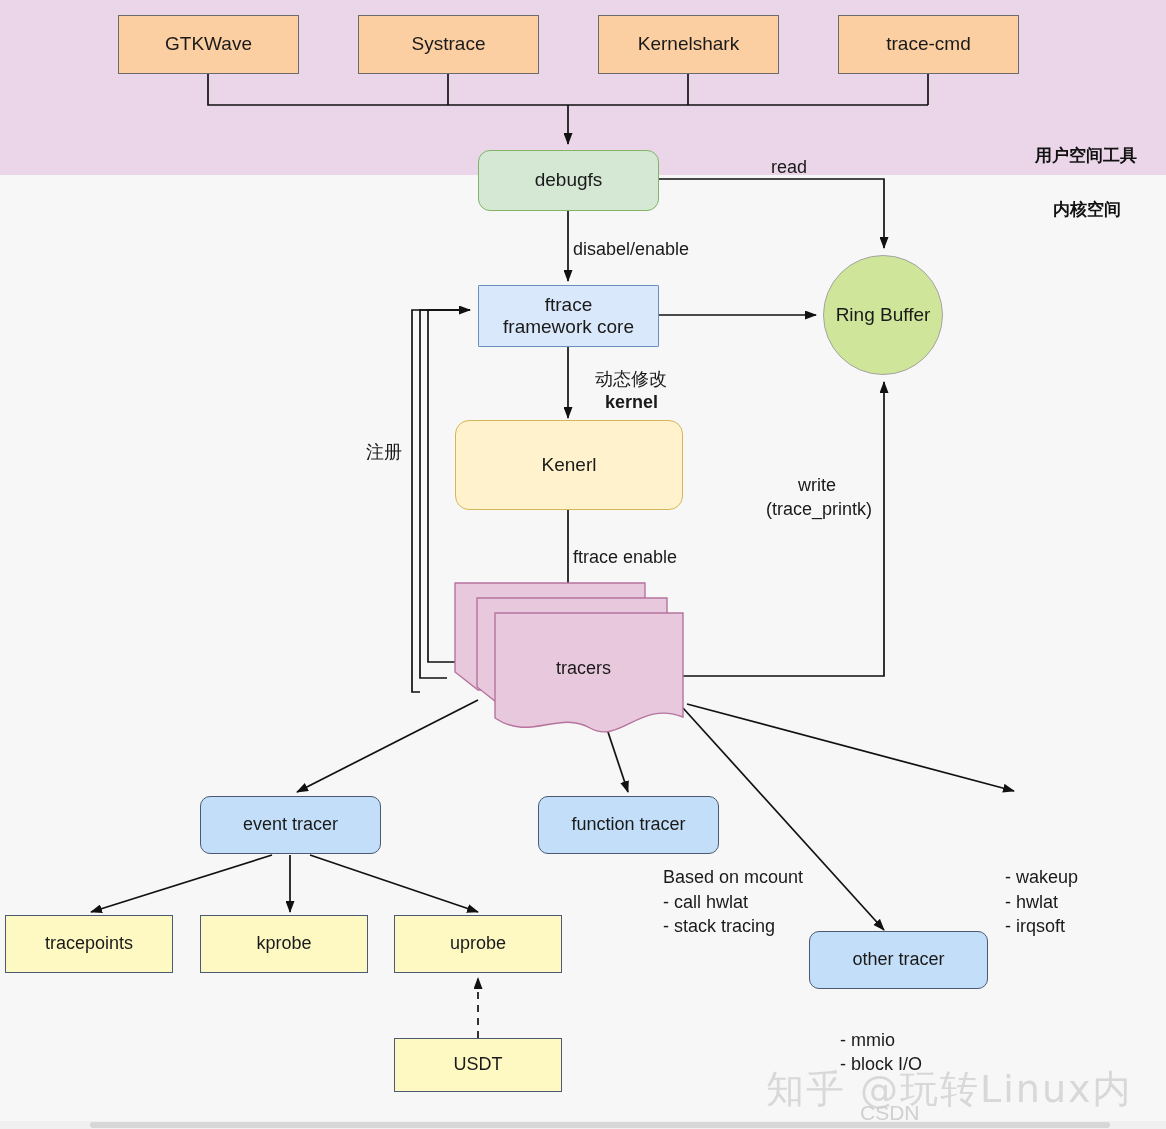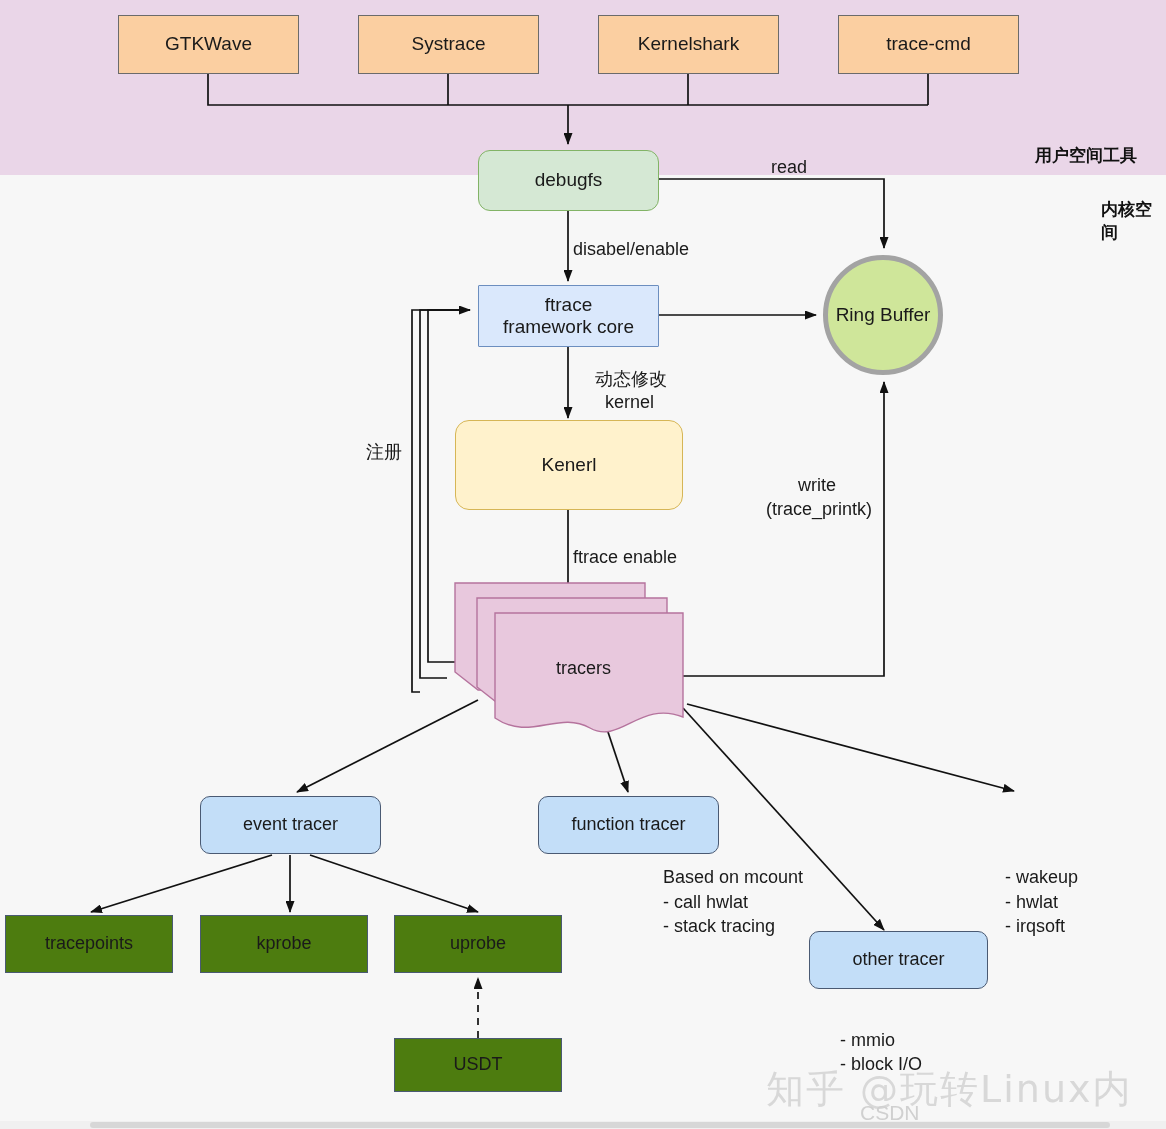--- a/index.html
+++ b/index.html
@@ -13,23 +13,23 @@
   }
   #stage{position:absolute;left:0;top:0;width:1166px;height:1129px;}
   .band{position:absolute;left:0;top:0;width:1166px;height:175px;background:#ead6e8;}
   svg.layer{position:absolute;left:0;top:0;width:1166px;height:1129px;pointer-events:none;}
   .node{position:absolute;box-sizing:border-box;display:flex;align-items:center;justify-content:center;text-align:center;line-height:1.18;}
   .node span{display:block;}
   .orange{background:#fbcfa1;border:1px solid #6b6b6b;font-size:19px;color:#1a1a1a;}
   .green{background:#d5e8d4;border:1px solid #82b366;border-radius:12px;font-size:19px;color:#1a1a1a;}
   .bluecore{background:#dae8fc;border:1px solid #6c8ebf;border-radius:1px;font-size:19px;color:#1a1a1a;}
   .yellow{background:#fff2cc;border:1px solid #d6b656;border-radius:14px;font-size:19px;color:#1a1a1a;}
-  .ring{background:#cfe69a;border:5px solid #a3a3a3;border-radius:50%;font-size:19px;color:#1a1a1a;}
+  .ring{background:#cfe69a;border:1px solid #a3a3a3;border-radius:50%;font-size:19px;color:#1a1a1a;}
   .bluebox{background:#c3def8;border:1px solid #4a5a73;border-radius:10px;font-size:18px;color:#1a1a1a;}
-  .bluesharp{background:#4d7c0f;border:1px solid #4a5a73;font-size:18px;color:#1a1a1a;}
+  .bluesharp{background:#fef9c3;border:1px solid #4a5a73;font-size:18px;color:#1a1a1a;}
   .lbl{position:absolute;font-size:18px;color:#1a1a1a;white-space:pre;line-height:1.32;}
   .lbl.cn{font-family:"DejaVu Sans","Liberation Sans",sans-serif;}
   .zone{position:absolute;font-size:17px;font-weight:bold;color:#111;font-family:"DejaVu Sans",sans-serif;}
   .tracers-label{position:absolute;font-size:18px;color:#1a1a1a;}
   .wm1{position:absolute;font-size:38px;color:#d8d8d8;letter-spacing:2px;font-family:"DejaVu Sans",sans-serif;}
   .wm2{position:absolute;font-size:21px;color:#d0d0d0;font-family:"Liberation Sans",sans-serif;}
   .scrollbar{position:absolute;left:0;bottom:0;width:1166px;height:8px;background:#f0f0f0;}
   .scrollthumb{position:absolute;left:90px;bottom:1px;width:1020px;height:6px;background:#d7d7d7;border-radius:3px;}
 </style>
 </head>
@@ -79,21 +79,21 @@
 
       <path d="M272,855 L91,912" marker-end="url(#ahs)"></path>
       <path d="M290,855 L290,912" marker-end="url(#ahs)"></path>
       <path d="M310,855 L478,912" marker-end="url(#ahs)"></path>
 
       <path d="M478,1038 L478,978" stroke-dasharray="7,6" marker-end="url(#ahs)"></path>
     </g>
   </svg>
 
   <div class="zone" style="left:1035px;top:144px;">用户空间工具</div>
-  <div class="zone" style="left:1053px;top:198px;margin-left:48px;">内核空间</div>
+  <div class="zone" style="left:1053px;top:198px;">内核空间</div>
 
   <div class="node orange" style="left:118px;top:15px;width:181px;height:59px;">
     <span>GTKWave</span>
   </div>
   <div class="node orange" style="left:358px;top:15px;width:181px;height:59px;">
     <span>Systrace</span>
   </div>
   <div class="node orange" style="left:598px;top:15px;width:181px;height:59px;align-items:center;">
     <span>Kernelshark</span>
   </div>
@@ -127,21 +127,21 @@
       <path d="M495,613 L683,613 L683,717
                C640,700 620,745 590,728
                C558,710 530,742 495,718 z"></path>
     </g>
   </svg>
   <div class="tracers-label" style="left:556px;top:658px;">tracers</div>
 
   <div class="lbl" style="left:771px;top:156px;">read</div>
   <div class="lbl" style="left:573px;top:238px;">disabel/enable</div>
   <div class="lbl cn" style="left:595px;top:367px;">动态修改</div>
-  <div class="lbl" style="left:605px;top:391px;">kernel</div>
+  <div class="lbl" style="left:605px;top:391px;font-weight:bold;">kernel</div>
   <div class="lbl" style="left:573px;top:546px;">ftrace enable</div>
   <div class="lbl cn" style="left:366px;top:440px;">注册</div>
   <div class="lbl" style="left:798px;top:474px;">write</div>
   <div class="lbl" style="left:766px;top:498px;">(trace_printk)</div>
 
   <div class="node bluebox" style="left:200px;top:796px;width:181px;height:58px;justify-content:center;">
     <span>event tracer</span>
   </div>
   <div class="node bluebox" style="left:538px;top:796px;width:181px;height:58px;">
     <span>function tracer</span>

